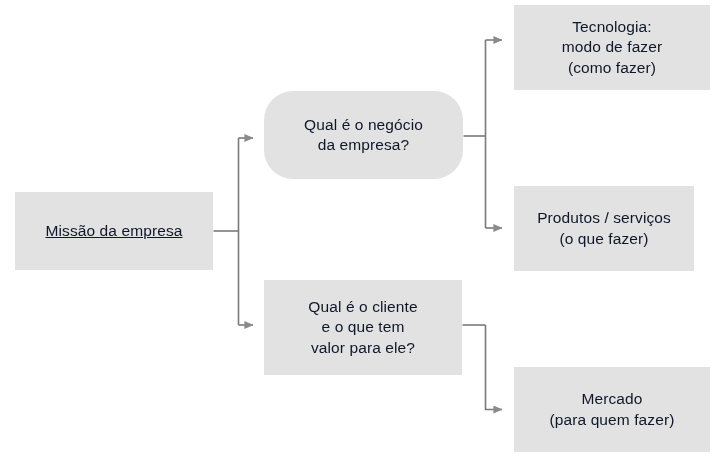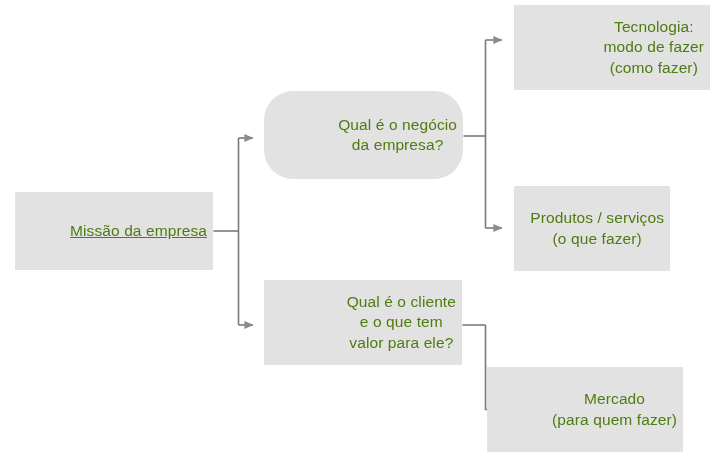--- a/index.html
+++ b/index.html
@@ -24,23 +24,23 @@
     left: 0;
     top: 0;
     width: 725px;
     height: 464px;
   }
   .node {
     position: absolute;
     background: #e2e2e2;
     display: flex;
     align-items: center;
-    justify-content: flex-end;
+    justify-content: center;
     box-sizing: border-box;
-    color: #4d7c0f;
+    color: #0f172a;
     font-size: 15.5px;
     line-height: 1.30;
     text-align: center;
     letter-spacing: 0.1px;
     padding: 2px 6px;
   }
   .node .label {
     display: block;
     white-space: pre-line;
   }
@@ -57,37 +57,37 @@
     left: 264px;
     top: 91px;
     width: 199px;
     height: 88px;
     border-radius: 29px;
   }
   #node-customer {
     left: 264px;
     top: 280px;
     width: 198px;
-    height: 85px;
+    height: 95px;
   }
   
   #node-technology {
     left: 514px;
     top: 5px;
     width: 196px;
     height: 85px;
   }
   #node-products {
     left: 514px;
     top: 186px;
-    width: 156px;
+    width: 180px;
     height: 85px;
   }
   #node-market {
-    left: 487px;
+    left: 514px;
     top: 367px;
     width: 196px;
     height: 85px;
   }
 </style>
 </head>
 <body>
 
 <div id="diagram">
 

